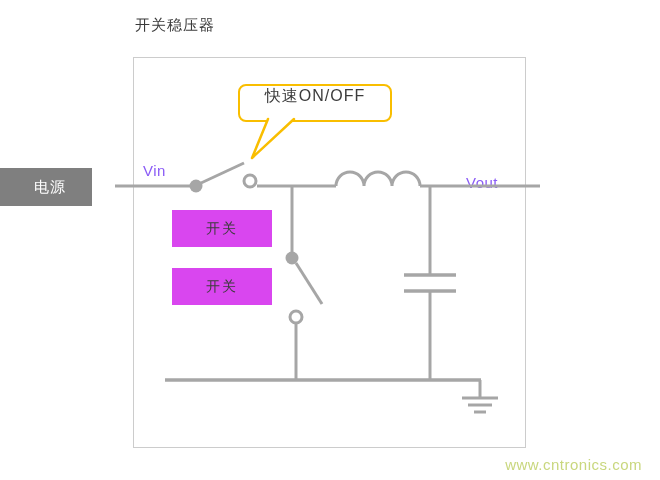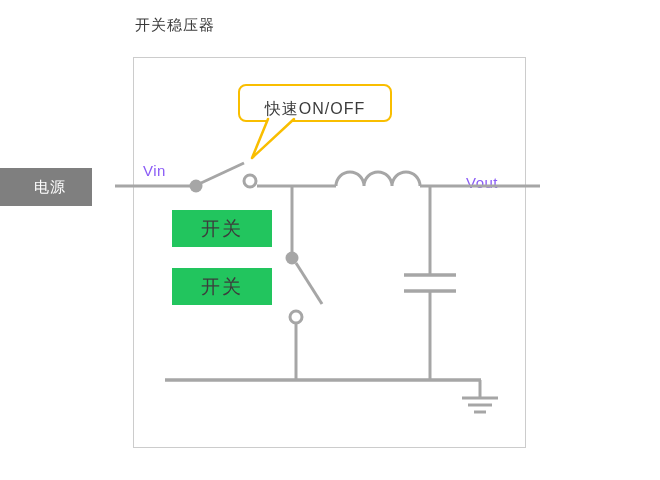--- a/index.html
+++ b/index.html
@@ -20,30 +20,30 @@
     font-size:15px;display:flex;align-items:center;z-index:2;letter-spacing:1px;
   }
   .side-bar.left{left:0;width:92px;padding-left:34px;box-sizing:border-box;}
   .side-bar.right{left:540px;width:120px;justify-content:center;}
   .wire-label{
     position:absolute;font-size:15px;color:#8b5cf6;z-index:3;letter-spacing:0.5px;
   }
   .label-vin{left:143px;top:162px;}
   .label-vout{left:466px;top:174px;}
   .switch-tag{
-    position:absolute;left:172px;width:100px;height:37px;background:#22c55e;
-    color:#3c3c3c;font-size:19px;display:flex;align-items:center;justify-content:center;
+    position:absolute;left:172px;width:100px;height:37px;background:#d946ef;
+    color:#3c3c3c;font-size:14px;display:flex;align-items:center;justify-content:center;
     z-index:2;letter-spacing:2px;
   }
   .switch-tag.one{top:210px;}
   .switch-tag.two{top:268px;}
   .callout{
     position:absolute;left:238px;top:84px;width:150px;height:34px;
     background:#ffffff;border:2px solid #f9be00;border-radius:8px;
-    display:flex;align-items:flex-end;justify-content:center;
+    display:flex;align-items:flex-start;justify-content:center;
     font-size:16px;color:#3c3c3c;z-index:3;letter-spacing:1px;
   }
   .circuit-overlay{
     position:absolute;left:0;top:0;width:660px;height:480px;z-index:4;
     pointer-events:none;
   }
   .watermark{
     position:absolute;right:18px;top:456px;font-size:15px;color:#c9d77e;
     z-index:3;letter-spacing:0.5px;
   }
@@ -114,14 +114,15 @@
     <line x1="165" y1="380" x2="481" y2="380" stroke="#a6a6a6" stroke-width="3.5"></line>
 
     <g>
       <line x1="480" y1="380" x2="480" y2="397" stroke="#a6a6a6" stroke-width="3"></line>
       <line x1="462" y1="398" x2="498" y2="398" stroke="#a6a6a6" stroke-width="3"></line>
       <line x1="468" y1="405" x2="492" y2="405" stroke="#a6a6a6" stroke-width="3"></line>
       <line x1="474" y1="412" x2="486" y2="412" stroke="#a6a6a6" stroke-width="3"></line>
     </g>
   </svg>
 
+  <div class="watermark">www.cntronics.com</div>
 
 </div>
 
 </body></html>

